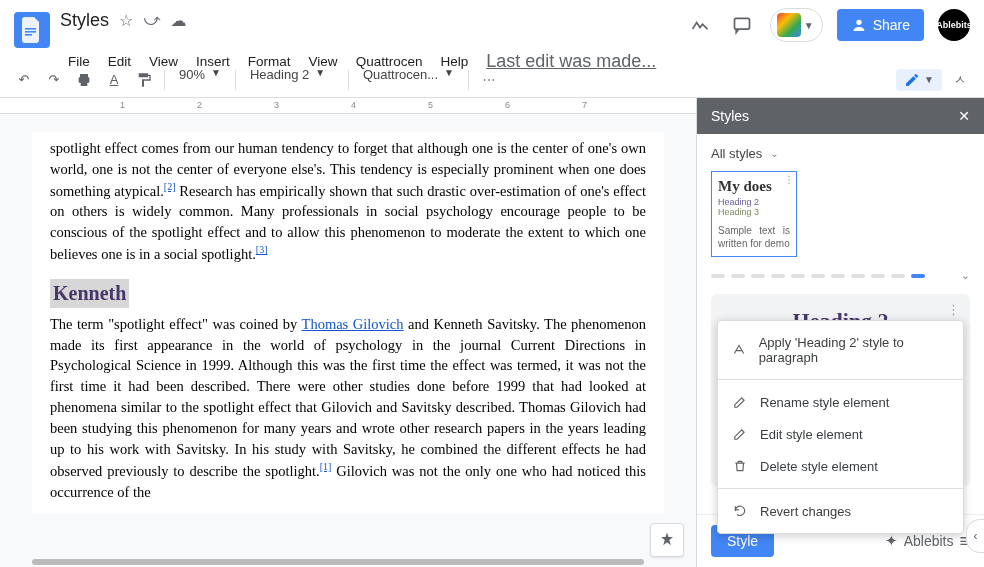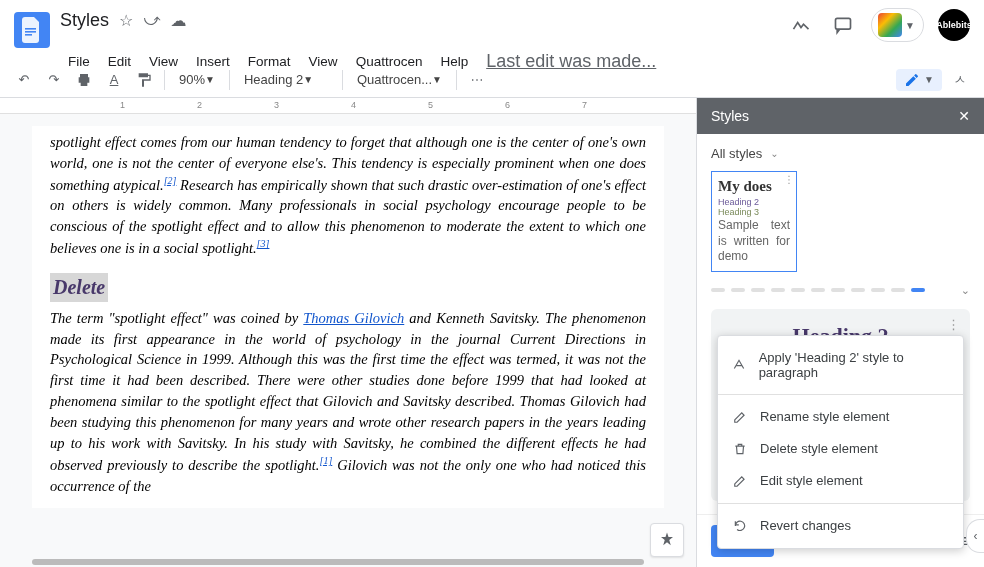--- a/index.html
+++ b/index.html
@@ -18,44 +18,44 @@
 .top-right { display: flex; align-items: center; gap: 14px; }
 .icon-btn { width: 28px; height: 28px; display: flex; align-items: center; justify-content: center; color: #5f6368; cursor: pointer; }
 .meet-btn { background-image: linear-gradient(135deg, #ea4335 0%, #fbbc05 33%, #34a853 66%, #4285f4 100%); width: 24px; height: 24px; border-radius: 4px; position: relative; }
 .meet-wrap { display: flex; align-items: center; border: 1px solid #dadce0; border-radius: 20px; padding: 4px 8px 4px 6px; gap: 3px; }
 .share-btn { background: #4285f4; color: #fff; border-radius: 4px; padding: 8px 14px; display: flex; align-items: center; gap: 6px; font-size: 14px; font-weight: 500; cursor: pointer; }
 .avatar { width: 32px; height: 32px; border-radius: 50%; background: #000; color: #fff; display: flex; align-items: center; justify-content: center; font-size: 9px; font-weight: bold; }
 
 .toolbar { display: flex; align-items: center; padding: 4px 10px; border-bottom: 1px solid #dadce0; height: 36px; gap: 2px; }
 .tbtn { width: 28px; height: 28px; display: flex; align-items: center; justify-content: center; color: #5f6368; cursor: pointer; border-radius: 3px; }
 .tsep { width: 1px; height: 20px; background: #dadce0; margin: 0 4px; }
-.tdrop { display: flex; align-items: center; padding: 0 8px; height: 26px; font-size: 13px; color: #444; cursor: pointer; }
+.tdrop { display: flex; padding: 0 8px; height: 26px; font-size: 13px; color: #444; cursor: pointer; gap: 6px; }
 .toolbar-right { margin-left: auto; display: flex; align-items: center; gap: 4px; }
 .pen-btn { background: #e8f0fe; border-radius: 4px; padding: 3px 8px; display: flex; align-items: center; gap: 4px; }
 
 .work { display: flex; height: calc(567px - 62px - 36px); position: relative; }
 .doc-area { flex: 1; overflow: hidden; position: relative; background: #f8f9fa; }
 .ruler { height: 16px; background: #fff; position: relative; font-size: 9px; color: #888; border-bottom: 1px solid #e0e0e0; }
 .ruler-tick { position: absolute; top: 2px; }
-.page { background: #fff; margin: 12px 32px; padding: 6px 18px 12px; font-size: 14.5px; line-height: 1.44; color: #000; font-family: Georgia, serif; text-align: justify; font-style: italic; }
+.page { background: #fff; margin: 18px 32px; padding: 6px 18px 12px; font-size: 14.5px; line-height: 1.44; color: #000; font-family: Georgia, serif; text-align: justify; }
 .heading2 { font-family: Georgia, serif; font-size: 20px; color: #48386a; font-weight: bold; margin: 14px 0 6px; display: inline-block; background: #d7d7d7; padding: 0 3px; }
 .link { color: #1155cc; text-decoration: underline; cursor: pointer; }
 .sup { color: #1155cc; text-decoration: underline; font-size: 10px; vertical-align: super; cursor: pointer; }
 .explore-btn { position: absolute; bottom: 10px; right: 12px; width: 34px; height: 34px; background: #fff; border: 1px solid #dadce0; border-radius: 4px; display: flex; align-items: center; justify-content: center; color: #5f6368; box-shadow: 0 1px 2px rgba(0,0,0,0.1); }
 .scroll-hint { position: absolute; bottom: 2px; left: 32px; right: 52px; height: 6px; background: #bbb; border-radius: 3px; }
 
 .side-panel { width: 288px; background: #fff; border-left: 1px solid #dadce0; display: flex; flex-direction: column; }
 .side-head { background: #5f6368; color: #fff; padding: 10px 14px; display: flex; align-items: center; justify-content: space-between; font-size: 14px; font-weight: 500; }
 .side-body { padding: 12px 14px; flex: 1; position: relative; }
 .allstyles { display: flex; align-items: center; gap: 8px; color: #444; font-size: 13px; margin-bottom: 10px; }
 .style-card { border: 1px solid #4285f4; width: 86px; padding: 6px; font-size: 8px; position: relative; background: #fff; }
 .style-card .c-title { font-family: Georgia, serif; font-size: 15px; color: #333; font-weight: 600; }
 .style-card .c-h2 { color: #6b5a99; font-size: 9px; margin-top: 2px; }
 .style-card .c-h3 { color: #7a8a5a; font-size: 9px; }
-.style-card .c-body { font-size: 12px; color: #666; line-height: 1.3; margin-top: 1px; text-align: justify; }
+.style-card .c-body { font-size: 10px; color: #666; line-height: 1.3; margin-top: 7px; text-align: justify; }
 .style-card .c-dots { position: absolute; top: 2px; right: 2px; color: #999; font-size: 10px; }
 .dots-row { display: flex; gap: 6px; margin: 12px 0 2px; align-items: center; }
 .dot-seg { width: 14px; height: 4px; background: #e0e0e0; border-radius: 2px; }
 .dot-seg.active { background: #4285f4; }
 .preview-box { background: #f1f3f4; border-radius: 6px; margin-top: 12px; padding: 14px 12px 10px; position: relative; }
 .preview-h2 { font-family: Georgia, serif; font-size: 22px; color: #48386a; font-weight: bold; text-align: center; }
 .preview-row { display: flex; gap: 8px; font-family: Georgia, serif; margin-top: 10px; font-size: 13px; color: #555; }
 .preview-row .lbl { font-weight: bold; width: 22px; }
 .preview-dots { position: absolute; top: 8px; right: 10px; color: #999; cursor: pointer; }
 
@@ -114,20 +114,26 @@
     <div class="icon-btn">
         <svg width="20" height="20" viewBox="0 0 24 24" fill="none" stroke="currentColor" stroke-width="2">
           <rect x="3" y="4" width="18" height="13" rx="2"></rect>
           <path d="M8 17l-3 4v-4"></path>
         </svg>
       </div>
     <div class="meet-wrap">
         <div class="meet-btn"></div>
         <span style="color:#5f6368;font-size:10px">▼</span>
       </div>
+    <div class="share-btn">
+      <svg width="16" height="16" viewBox="0 0 24 24" fill="#fff">
+          <path d="M12 12a4 4 0 1 0 0-8 4 4 0 0 0 0 8zm-8 8c0-3 4-5 8-5s8 2 8 5v1H4z"></path>
+        </svg>
+      <span>Share</span>
+    </div>
     <div class="avatar">Ablebits</div>
   </div>
 </div>
 
 <div class="toolbar">
   <div class="tbtn">↶</div>
   <div class="tbtn">↷</div>
   <div class="tbtn">
       <svg width="16" height="16" viewBox="0 0 24 24" fill="currentColor">
         <path d="M6 3h12v5H6zM4 8h16v8h-3v5H7v-5H4zm5 7h6v4H9z"></path>
@@ -175,21 +181,21 @@
       <span class="ruler-tick" style="left:120px">1</span>
       <span class="ruler-tick" style="left:197px">2</span>
       <span class="ruler-tick" style="left:274px">3</span>
       <span class="ruler-tick" style="left:351px">4</span>
       <span class="ruler-tick" style="left:428px">5</span>
       <span class="ruler-tick" style="left:505px">6</span>
       <span class="ruler-tick" style="left:582px">7</span>
     </div>
     <div class="page">
       <p><span>spotlight effect comes from our human tendency to forget that although one is the center of one's own world, one is not the center of everyone else's. This tendency is especially prominent when one does something atypical.</span><span class="sup">[2]</span><span> Research has empirically shown that such drastic over-estimation of one's effect on others is widely common. Many professionals in social psychology encourage people to be conscious of the spotlight effect and to allow this phenomenon to moderate the extent to which one believes one is in a social spotlight.</span><span class="sup">[3]</span></p>
-      <div style="text-align:left"><span class="heading2">Delete</span></div>
+      <div style="text-align:left"><span class="heading2">Kenneth</span></div>
       <p><span>The term "spotlight effect" was coined by </span><span class="link">Thomas Gilovich</span><span> and Kenneth Savitsky. The phenomenon made its first appearance in the world of psychology in the journal Current Directions in Psychological Science in 1999. Although this was the first time the effect was termed, it was not the first time it had been described. There were other studies done before 1999 that had looked at phenomena similar to the spotlight effect that Gilovich and Savitsky described. Thomas Gilovich had been studying this phenomenon for many years and wrote other research papers in the years leading up to his work with Savitsky. In his study with Savitsky, he combined the different effects he had observed previously to describe the spotlight.</span><span class="sup">[1]</span><span> Gilovich was not the only one who had noticed this occurrence of the</span></p>
     </div>
     <div class="scroll-hint"></div>
     <div class="explore-btn">
         <svg width="18" height="18" viewBox="0 0 24 24" fill="#5f6368">
           <path d="M12 2l2 6h6l-5 4 2 7-5-4-5 4 2-7-5-4h6z"></path>
         </svg>
       </div>
   </div>
 
@@ -243,32 +249,32 @@
             <span class="ctx-icon">
                 <svg width="14" height="14" viewBox="0 0 24 24" fill="none" stroke="currentColor" stroke-width="2">
                   <path d="M3 17l12-12 4 4-12 12H3z"></path>
                 </svg>
               </span>
             <span>Rename style element</span>
           </div>
           <div class="ctx-item">
             <span class="ctx-icon">
                 <svg width="14" height="14" viewBox="0 0 24 24" fill="none" stroke="currentColor" stroke-width="2">
+                  <path d="M3 21v-4l12-12 4 4-12 12zM15 5l4 4"></path>
+                </svg>
+              </span>
+            <span>Edit style element</span>
+          </div>
+          <div class="ctx-item">
+            <span class="ctx-icon">
+                <svg width="14" height="14" viewBox="0 0 24 24" fill="none" stroke="currentColor" stroke-width="2">
                   <path d="M4 7h16M9 7V4h6v3M6 7l1 13h10l1-13"></path>
                 </svg>
               </span>
             <span>Delete style element</span>
-          </div>
-          <div class="ctx-item">
-            <span class="ctx-icon">
-                <svg width="14" height="14" viewBox="0 0 24 24" fill="none" stroke="currentColor" stroke-width="2">
-                  <path d="M3 21v-4l12-12 4 4-12 12zM15 5l4 4"></path>
-                </svg>
-              </span>
-            <span>Edit style element</span>
           </div>
           <div class="ctx-sep"></div>
           <div class="ctx-item">
             <span class="ctx-icon">
                 <svg width="14" height="14" viewBox="0 0 24 24" fill="none" stroke="currentColor" stroke-width="2">
                   <path d="M4 12a8 8 0 1 1 3 6M4 4v6h6"></path>
                 </svg>
               </span>
             <span>Revert changes</span>
           </div>

